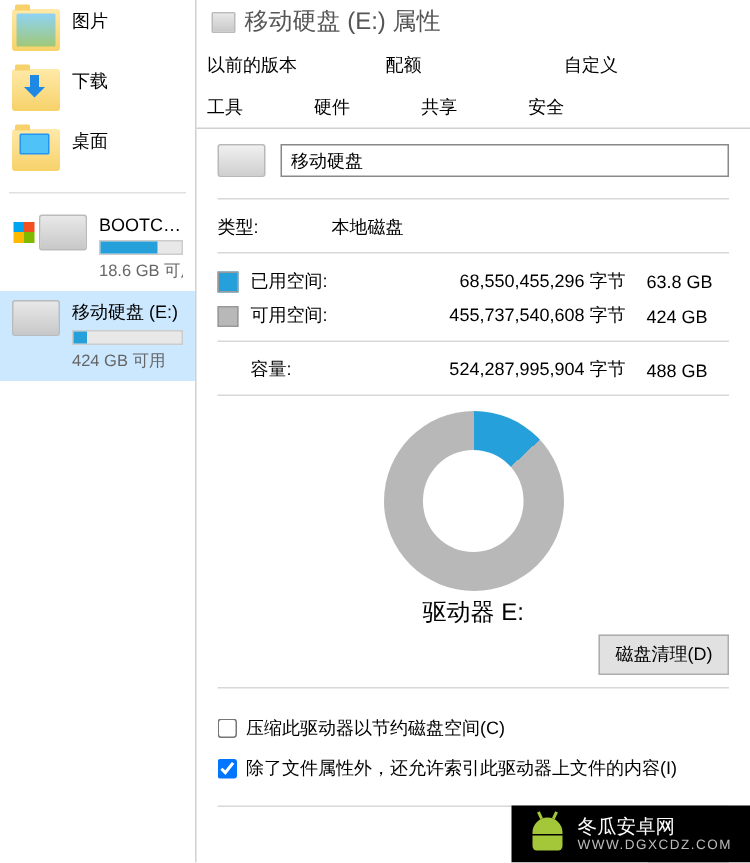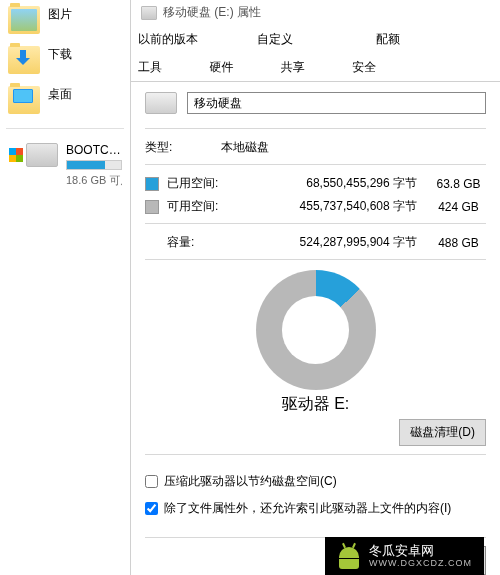--- a/index.html
+++ b/index.html
@@ -20,21 +20,21 @@
 .drive-icon { width:32px; height:24px; background:linear-gradient(#e8e8e8,#c8c8c8); border-radius:2px; border:1px solid #bbb; position:relative; flex-shrink:0; }
 .drive-icon.win::after { content:""; position:absolute; left:-18px; top:4px; width:14px; height:14px; background:conic-gradient(#f25022 0 90deg,#7fba00 90deg 180deg,#ffb900 180deg 270deg,#00a4ef 270deg 360deg); }
 .drive-info { flex:1; min-width:0; }
 .drive-name { font-size:12px; white-space:nowrap; overflow:hidden; text-overflow:ellipsis; }
 .drive-bar { height:10px; background:#e8e8e8; margin:3px 0; border:1px solid #ccc; position:relative; }
 .drive-bar-fill { height:100%; background:#26a0da; }
 .drive-sub { font-size:11px; color:#666; white-space:nowrap; overflow:hidden; }
 .drive-list-sep { border-top:1px solid #e0e0e0; margin:8px 6px; }
 
 .dialog { flex:1; border-left:1px solid #d0d0d0; background:#fff; display:flex; flex-direction:column; padding:0; }
-.dialog-title { padding:4px 10px; font-size:12px; color:#555; display:flex; align-items:center; gap:6px; }
+.dialog-title { padding:4px 10px; font-size:16px; color:#555; display:flex; align-items:center; gap:6px; }
 .dialog-title::before { content:""; width:14px; height:12px; background:linear-gradient(#e8e8e8,#c8c8c8); border:1px solid #bbb; border-radius:1px; }
 .tabs { display:flex; flex-wrap:wrap; padding:0 6px; border-bottom:1px solid #d0d0d0; }
 .tab { padding:5px 0; font-size:12px; border:1px solid transparent; margin-bottom:-1px; cursor:pointer; }
 .tab.row1 { width:33.33%; }
 .tab.row2 { width:20%; }
 .tab.active { border-color:#d0d0d0; border-bottom-color:#fff; background:#fff; }
 .tab-content { padding:10px 14px; flex:1; overflow:hidden; }
 .drive-header { display:flex; align-items:flex-end; gap:10px; margin-bottom:14px; }
 .drive-header-icon { width:32px; height:22px; background:linear-gradient(#f0f0f0,#cfcfcf); border:1px solid #b8b8b8; border-radius:2px; }
 .name-input { flex:1; border:1px solid #888; padding:3px 6px; font-size:12px; font-family:inherit; }
@@ -42,34 +42,34 @@
 .info-row { display:flex; gap:16px; font-size:12px; margin-bottom:8px; }
 .info-label { width:60px; }
 .ntfs-highlight { border:2px solid #e74c3c; border-radius:50%/60%; padding:0 10px; display:inline-block; }
 .space-grid { font-size:12px; }
 .space-row { display:flex; align-items:center; gap:8px; margin-bottom:6px; }
 .swatch { width:14px; height:14px; border:1px solid #999; flex-shrink:0; }
 .swatch.used { background:#26a0da; }
 .swatch.free { background:#b8b8b8; }
 .space-label { width:55px; }
 .space-bytes { flex:1; text-align:right; padding-right:6px; }
-.space-gb { width:55px; text-align:center; }
+.space-gb { width:55px; text-align:left; }
 .donut { width:120px; height:120px; margin:8px auto 4px; position:relative; }
 .donut-ring { width:100%; height:100%; border-radius:50%; background:conic-gradient(#26a0da 0 47deg, #b8b8b8 47deg 360deg); }
 .donut-hole { position:absolute; top:22%; left:22%; width:56%; height:56%; background:#fff; border-radius:50%; }
 .donut-label { text-align:center; font-size:16px; margin-top:2px; }
 .cleanup-row { display:flex; justify-content:flex-end; margin-top:4px; }
 .btn { border:1px solid #adadad; background:#e1e1e1; padding:4px 10px; font-size:12px; font-family:inherit; cursor:pointer; }
 .checks { margin-top:18px; }
 .check-row { display:flex; align-items:center; gap:6px; font-size:12px; margin-bottom:10px; }
 .check-row input { width:13px; height:13px; }
 .bottom-btn-row { display:flex; justify-content:flex-end; padding:8px 14px 0; }
 .bottom-btn { border:1px solid #888; background:#e1e1e1; padding:5px 20px; font-size:12px; }
 
-.watermark { position:absolute; right:16px; bottom:0; background:#000; color:#fff; display:flex; align-items:flex-end; gap:8px; padding:6px 12px; font-size:13px; }
+.watermark { position:absolute; right:0; bottom:0; background:#000; color:#fff; display:flex; align-items:flex-start; gap:8px; padding:6px 12px; font-size:13px; }
 .android-icon { width:24px; height:24px; position:relative; }
 .android-head { width:20px; height:11px; background:#a4c639; border-radius:10px 10px 0 0; position:absolute; top:2px; left:2px; }
 .android-head::before, .android-head::after { content:""; position:absolute; width:2px; height:5px; background:#a4c639; top:-4px; }
 .android-head::before { left:4px; transform:rotate(-25deg); }
 .android-head::after { right:4px; transform:rotate(25deg); }
 .android-body { width:20px; height:10px; background:#a4c639; position:absolute; top:14px; left:2px; border-radius:0 0 3px 3px; }
 .wm-text { display:flex; flex-direction:column; line-height:1.2; }
 .wm-sub { font-size:9px; letter-spacing:1px; color:#bbb; }
 </style>
 </head>
@@ -102,30 +102,40 @@
       <div class="drive-icon win"></div>
       <div class="drive-info">
         <div class="drive-name">BOOTCAMP (</div>
         <div class="drive-bar">
             <div class="drive-bar-fill" style="width:70%"></div>
           </div>
         <div class="drive-sub">18.6 GB 可用</div>
       </div>
     </div>
 
+    <div class="drive-item selected">
+      <div class="drive-icon"></div>
+      <div class="drive-info">
+        <div class="drive-name">移动硬盘 (E:)</div>
+        <div class="drive-bar">
+            <div class="drive-bar-fill" style="width:13%"></div>
+          </div>
+        <div class="drive-sub">424 GB 可用</div>
+      </div>
+    </div>
   </div>
 
   <div class="dialog">
     <div class="dialog-title">
       <span>移动硬盘 (E:) 属性</span>
     </div>
     <div class="tabs">
       <div class="tab row1">以前的版本</div>
+      <div class="tab row1">配额</div>
       <div class="tab row1">自定义</div>
-      <div class="tab row1">配额</div>
       <div class="tab row2">工具</div>
       <div class="tab row2">硬件</div>
       <div class="tab row2">共享</div>
       <div class="tab row2">安全</div>
     </div>
 
     <div class="tab-content">
       <div class="drive-header">
         <div class="drive-header-icon"></div>
         <input class="name-input" value="移动硬盘" style="">

